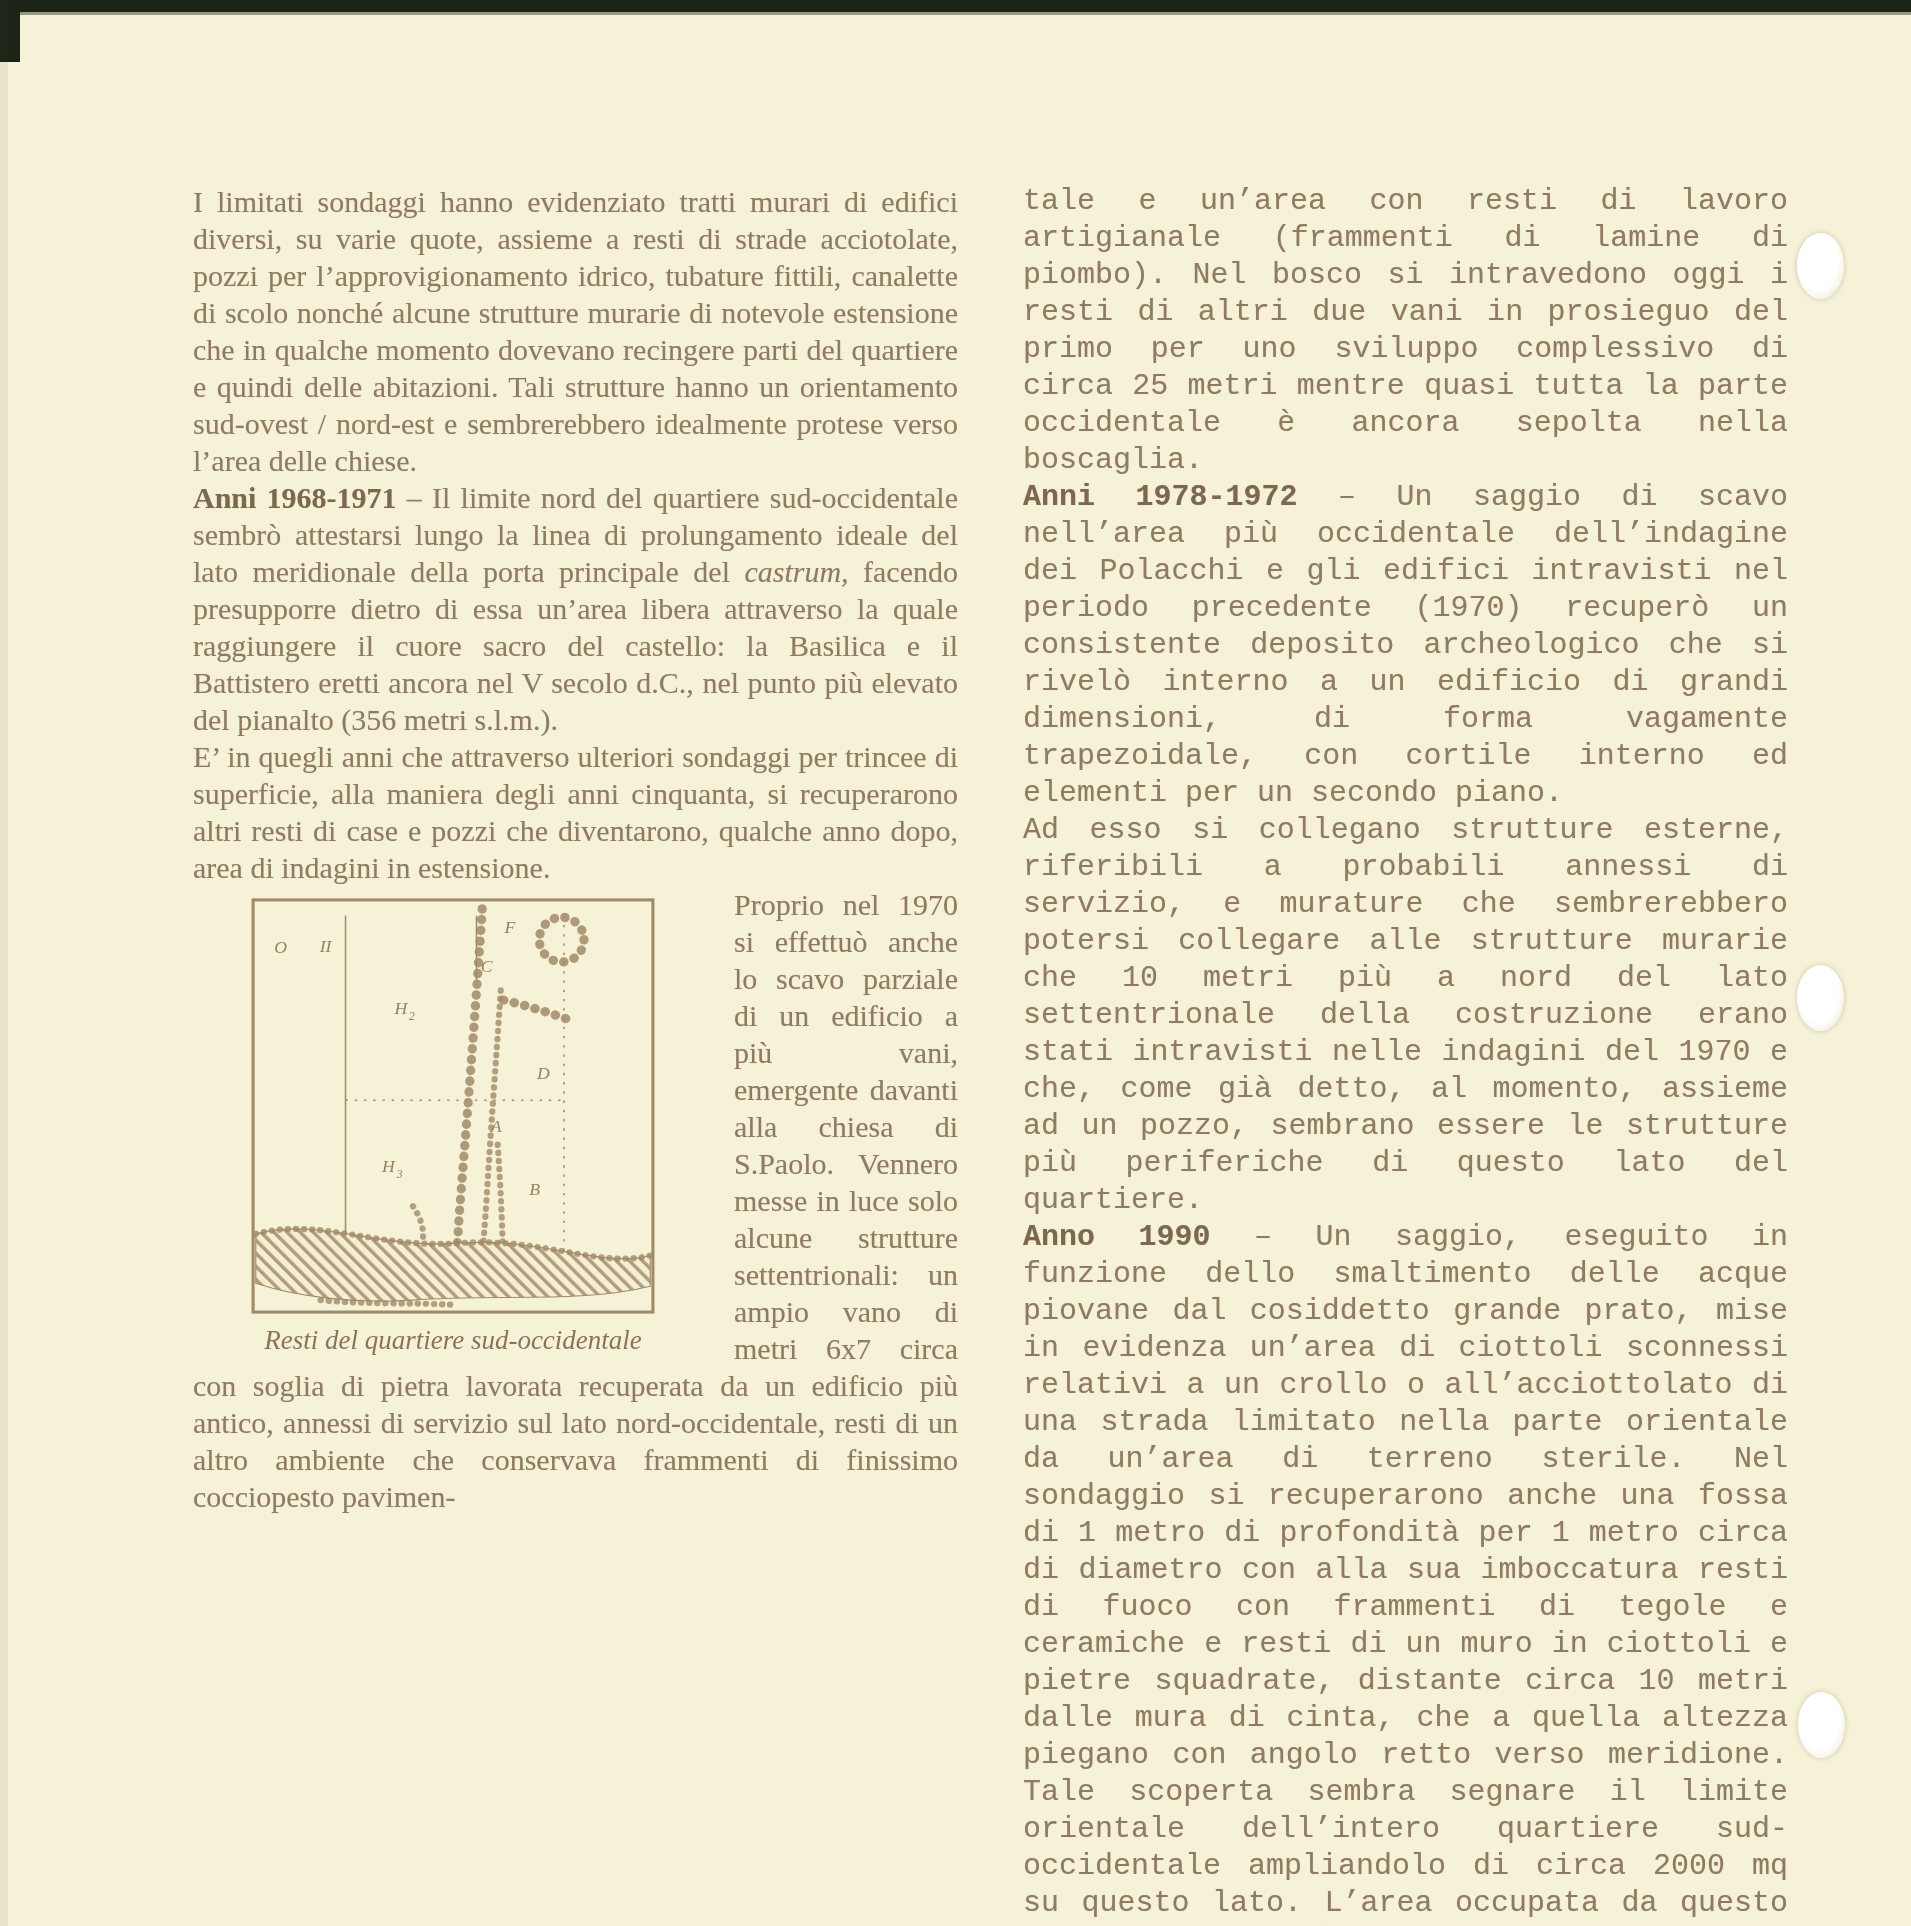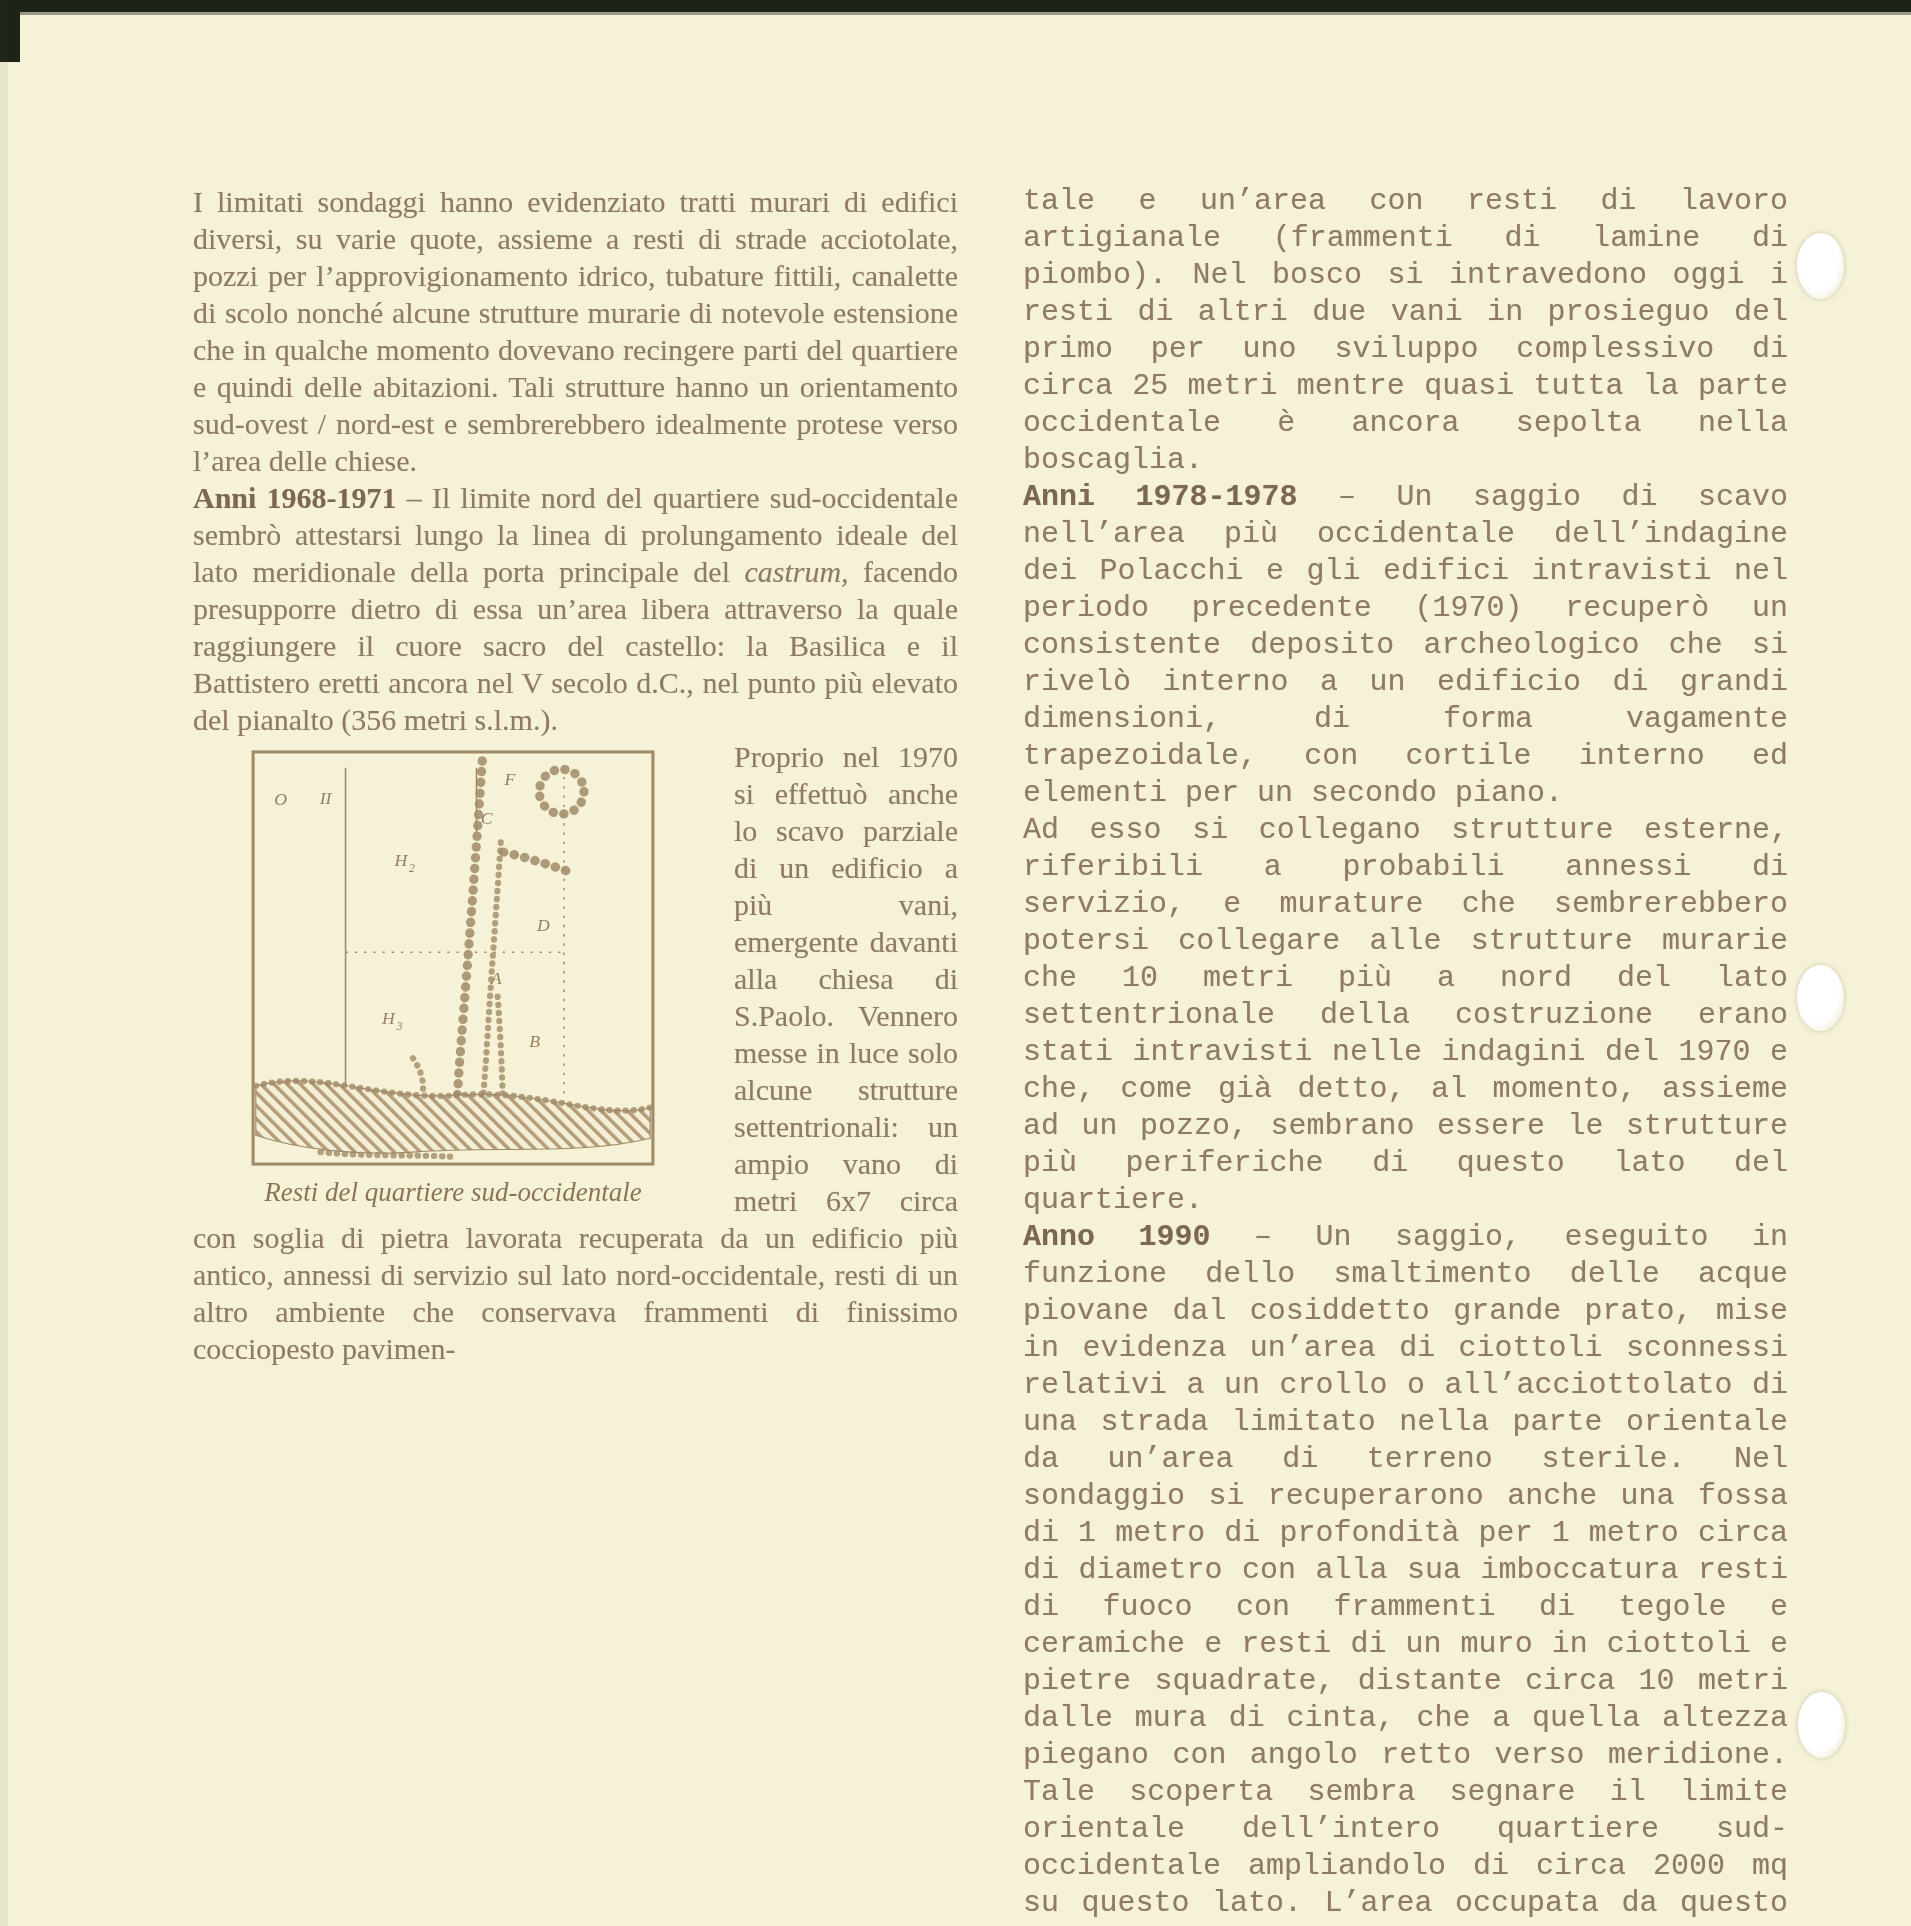--- a/index.html
+++ b/index.html
@@ -53,20 +53,21 @@
 
   <div class="punch" style="left:1797px;top:233px;"></div>
   <div class="punch" style="left:1797px;top:965px;"></div>
   <div class="punch" style="left:1798px;top:1692px;"></div>
 
   <div class="col" id="col-left">
     <p><span>I limitati sondaggi hanno evidenziato tratti murari di edifici diversi, su varie quote, assieme a resti di strade acciotolate, pozzi per l’approvigionamento idrico, tubature fittili, canalette di scolo nonché alcune strutture murarie di notevole estensione che in qualche momento dovevano recingere parti del quartiere e quindi delle abitazioni. Tali strutture hanno un orientamento sud-ovest / nord-est e sembrerebbero idealmente protese verso l’area delle chiese.</span></p>
 
     <p><span class="lead">Anni 1968-1971</span><span> – Il limite nord del quartiere sud-occidentale sembrò attestarsi lungo la linea di prolungamento ideale del lato meridionale della porta principale del </span><i>castrum,</i><span> facendo presupporre dietro di essa un’area libera attraverso la quale raggiungere il cuore sacro del castello: la Basilica e il Battistero eretti ancora nel V secolo d.C., nel punto più elevato del pianalto (356 metri s.l.m.).</span></p>
 
+    <p><span>E’ in quegli anni che attraverso ulteriori sondaggi per trincee di superficie, alla maniera degli anni cinquanta, si recuperarono altri resti di case e pozzi che diventarono, qualche anno dopo, area di indagini in estensione.</span></p>
 
     <div class="figflow">
       <div class="mapfig">
         <svg class="map-svg" viewBox="0 0 1048 1080">
           <defs>
             <pattern id="hatch" width="24" height="24" patternUnits="userSpaceOnUse" patternTransform="rotate(-45)">
               <rect width="24" height="24" fill="#f3efd6"></rect>
               <rect width="9" height="24" fill="#b49c78"></rect>
             </pattern>
           </defs>
@@ -103,21 +104,21 @@
         </svg>
         <div class="fig-caption">Resti del quartiere sud-occidentale</div>
       </div>
       <p><span>Proprio nel 1970 si effettuò anche lo scavo parziale di un edificio a più vani, emergente davanti alla chiesa di S.Paolo. Vennero messe in luce solo alcune strutture settentrionali: un ampio vano di metri 6x7 circa con soglia di pietra lavorata recuperata da un edificio più antico, annessi di servizio sul lato nord-occidentale, resti di un altro ambiente che conservava frammenti di finissimo cocciopesto pavimen-</span></p>
     </div>
   </div>
 
   <div class="col" id="col-right">
     <p><span>tale e un’area con resti di lavoro artigianale (frammenti di lamine di piombo). Nel bosco si intravedono oggi i resti di altri due vani in prosieguo del primo per uno sviluppo complessivo di circa 25 metri mentre quasi tutta la parte occidentale è ancora sepolta nella boscaglia.</span></p>
 
-    <p><span class="lead">Anni 1978-1978</span><span> – Un saggio di scavo nell’area più occidentale dell’indagine dei Polacchi e gli edifici intravisti nel periodo precedente (1970) recuperò un consistente deposito archeologico che si rivelò interno a un edificio di grandi dimensioni, di forma vagamente trapezoidale, con cortile interno ed elementi per un secondo piano.</span></p>
+    <p><span class="lead">Anni 1978-1972</span><span> – Un saggio di scavo nell’area più occidentale dell’indagine dei Polacchi e gli edifici intravisti nel periodo precedente (1970) recuperò un consistente deposito archeologico che si rivelò interno a un edificio di grandi dimensioni, di forma vagamente trapezoidale, con cortile interno ed elementi per un secondo piano.</span></p>
 
     <p><span>Ad esso si collegano strutture esterne, riferibili a probabili annessi di servizio, e murature che sembrerebbero potersi collegare alle strutture murarie che 10 metri più a nord del lato settentrionale della costruzione erano stati intravisti nelle indagini del 1970 e che, come già detto, al momento, assieme ad un pozzo, sembrano essere le strutture più periferiche di questo lato del quartiere.</span></p>
 
     <p><span class="lead">Anno 1990</span><span> – Un saggio, eseguito in funzione dello smaltimento delle acque piovane dal cosiddetto grande prato, mise in evidenza un’area di ciottoli sconnessi relativi a un crollo o all’acciottolato di una strada limitato nella parte orientale da un’area di terreno sterile. Nel sondaggio si recuperarono anche una fossa di 1 metro di profondità per 1 metro circa di diametro con alla sua imboccatura resti di fuoco con frammenti di tegole e ceramiche e resti di un muro in ciottoli e pietre squadrate, distante circa 10 metri dalle mura di cinta, che a quella altezza piegano con angolo retto verso meridione. Tale scoperta sembra segnare il limite orientale dell’intero quartiere sud-occidentale ampliandolo di circa 2000 mq su questo lato. L’area occupata da questo settore urbano è di circa 10.000 metri quadri escludendo le ulteriori strutture in ciottoli e malta, intraviste a quindici metri circa dalla casa-torre, il nobile edificio (metri 17 x 12), a più piani, che sorgeva maestoso quasi sulla punta meridionale del </span><i>castrum.</i></p>
   </div>
 
 </div>
 
 
 </body></html>

